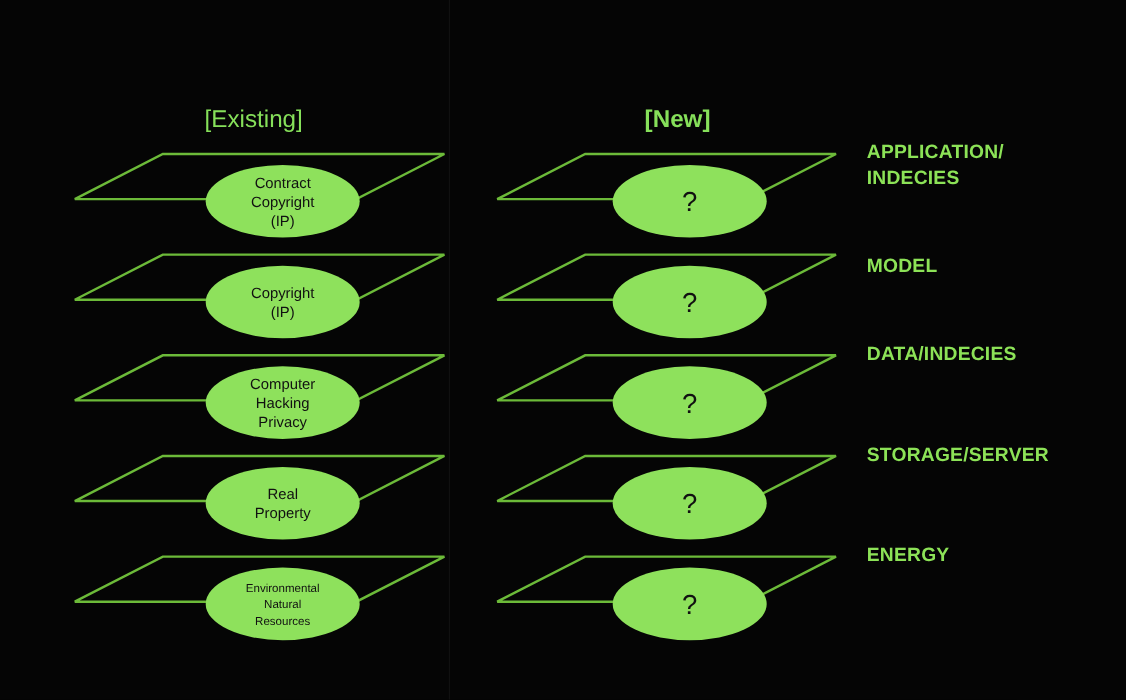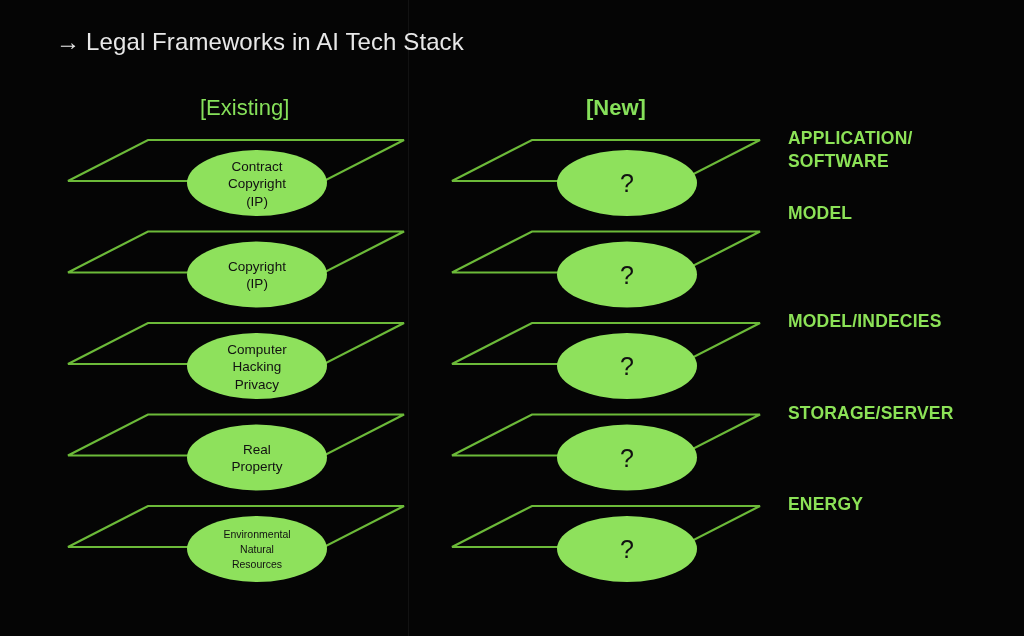--- a/index.html
+++ b/index.html
@@ -30,21 +30,21 @@
     background:rgba(255,255,255,.055);
   }
 
   
   .col-head{
     position:absolute;
     font-size:22px;
     color:#86e05a;
     white-space:nowrap;
   }
-  .col-head.existing{left:200px;top:95px;}
+  .col-head.existing{left:186px;top:95px;}
   .col-head.new{left:586px;top:95px;font-weight:bold;}
 
   
   svg.layers{position:absolute;left:0;top:0;width:1024px;height:636px;}
   .plane{fill:none;stroke:#6cba39;stroke-width:2.2;}
   .ell{fill:#8ee15c;stroke:none;}
   .ell-text{
     font-family:"Liberation Sans", sans-serif;
     fill:#111111;
     text-anchor:middle;
@@ -66,23 +66,20 @@
     white-space:pre-line;
   }
 </style>
 </head>
 <body>
 
 <div id="stage">
 
   <div class="seam"></div>
 
-  <div class="title">
-    <span class="arrow">→</span><span>Legal Frameworks in AI Tech Stack</span>
-  </div>
 
   <div class="col-head existing">[Existing]</div>
   <div class="col-head new">[New]</div>
 
   <svg class="layers" viewBox="0 0 1024 636">
     <g id="svg-layers">
         <polygon points="68,181 148,140 404,140 324,181" class="plane"></polygon>
         <polygon points="452,181 532,140 760,140 680,181" class="plane"></polygon>
         <ellipse cx="257" cy="183" rx="70" ry="33" class="ell"></ellipse>
         <text x="257" y="170.5" class="ell-text t13"><tspan x="257" dy="0">Contract</tspan><tspan x="257" dy="17.5">Copyright</tspan><tspan x="257" dy="17.5">(IP)</tspan></text>
@@ -110,19 +107,19 @@
         <polygon points="452,547 532,506 760,506 680,547" class="plane"></polygon>
         <ellipse cx="257" cy="549" rx="70" ry="33" class="ell"></ellipse>
         <text x="257" y="538" class="ell-text t11"><tspan x="257" dy="0">Environmental</tspan><tspan x="257" dy="15">Natural</tspan><tspan x="257" dy="15">Resources</tspan></text>
         <ellipse cx="627" cy="549" rx="70" ry="33" class="ell"></ellipse>
         <text x="627" y="558" class="ell-text q"><tspan x="627" dy="0">?</tspan></text>
       </g>
   </svg>
 
   <div id="tier-labels">
       <div class="stack-label" style="top: 127px;">APPLICATION/
-SOFTWARE</div>
-      <div class="stack-label" style="top: 202px;">MODEL</div>
-      <div class="stack-label" style="top: 310px;">MODEL/INDECIES</div>
+INDECIES</div>
+      <div class="stack-label" style="top: 230px;">MODEL</div>
+      <div class="stack-label" style="top: 310px;">DATA/INDECIES</div>
       <div class="stack-label" style="top: 401.5px; text-align: center;">STORAGE/SERVER</div>
       <div class="stack-label" style="top: 493px; text-align: right;">ENERGY</div>
     </div>
 </div>
 
 </body></html>

